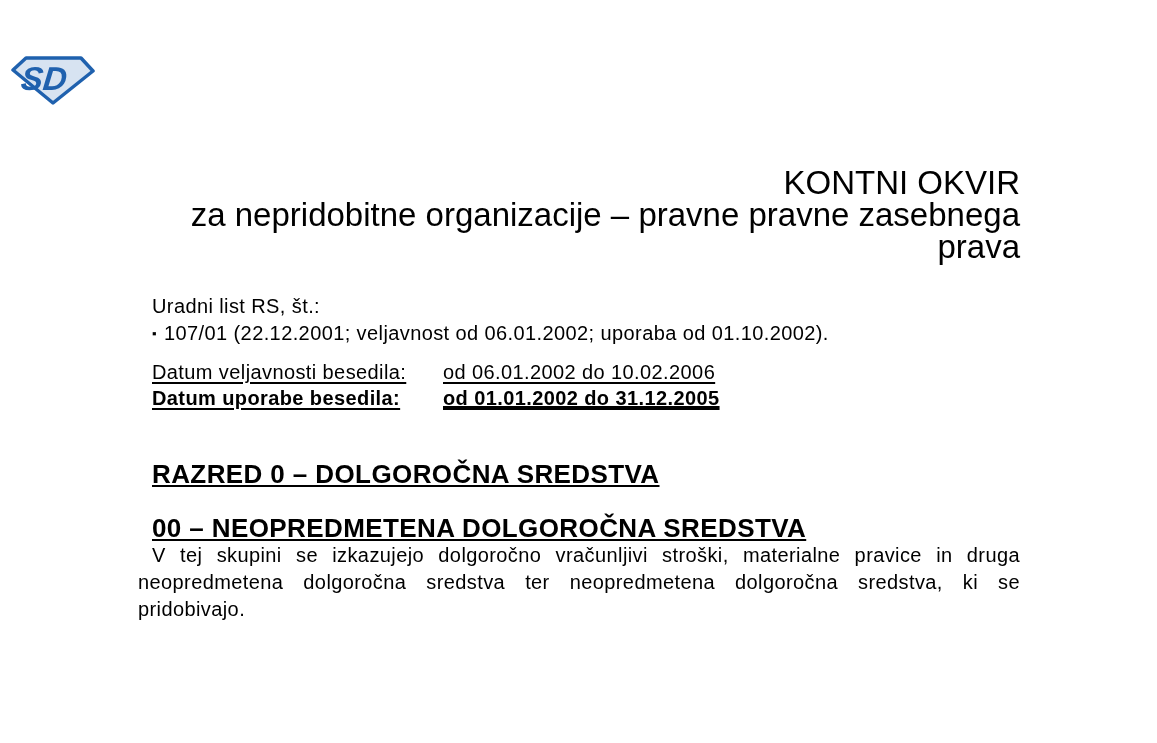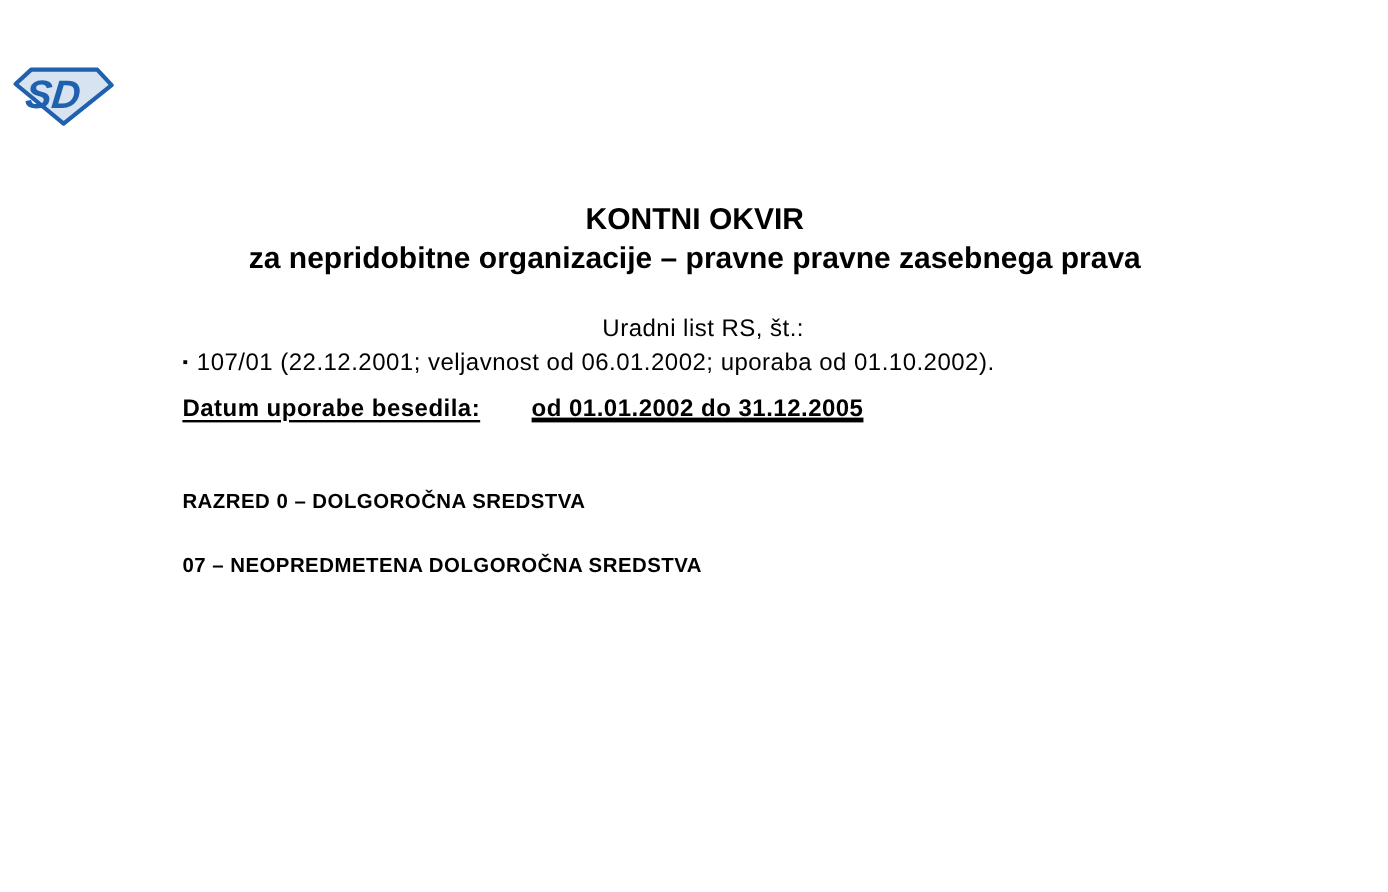--- a/index.html
+++ b/index.html
@@ -20,35 +20,34 @@
   }
 
   
   .content {
     padding: 0 137px 0 138px;
   }
 
   
   .title {
     margin: 167px 0 0 0;
-    font-size: 25px;
+    font-size: 33px;
     line-height: 32px;
-    font-weight: bold;
-    text-align: center;
+    font-weight: normal;
+    text-align: right;
   }
   .title-line { display: block; }
 
   .doc-text { font-size: 20px; letter-spacing: 0.4px; }
 
   
   .gazette-heading {
     margin: 30px 0 0 0;
     line-height: 27px;
     padding-left: 14px;
-    text-align: center;
   }
   .gazette-item {
     margin: 0;
     line-height: 27px;
     padding-left: 14px;
   }
   .bullet {
     font-size: 13px;
     margin-right: 7px;
     vertical-align: 2px;
@@ -60,26 +59,27 @@
   .validity-row.bold { font-weight: bold; text-decoration: underline; }
   .v-label-cell { display: inline-block; width: 291px; }
   .v-underline {
     text-decoration: underline;
     text-decoration-thickness: 2px;
     text-underline-offset: 3px;
   }
 
   
   .sec-heading {
-    font-size: 17px;
+    font-size: 26px;
     letter-spacing: 0.4px;
     font-weight: bold;
     margin: 0;
     line-height: 27px;
     text-indent: 14px;
+    text-decoration: underline;
   }
   .sec-heading--razred { margin-top: 50px; }
   .sec-heading--gap { margin-top: 27px; }
   .sec-heading--wrap {
     margin-top: 25px;
     white-space: pre-line;
     text-align: justify;
     text-align-last: justify;
   }
   .para {
@@ -107,25 +107,29 @@
   </h1>
 
   <section>
     <p class="gazette-heading doc-text">Uradni list RS, št.:</p>
     <p class="gazette-item doc-text">
       <span class="bullet">▪</span><span>107/01 (22.12.2001; veljavnost od 06.01.2002; uporaba od 01.10.2002).</span>
     </p>
   </section>
 
   <section class="validity doc-text">
+    <div class="validity-row">
+      <span class="v-label-cell"><span class="v-underline">Datum veljavnosti besedila:</span></span><span class="v-underline">od 06.01.2002 do 10.02.2006</span>
+    </div>
     <div class="validity-row bold">
       <span class="v-label-cell"><span class="v-underline">Datum uporabe besedila:</span></span><span class="v-underline">od 01.01.2002 do 31.12.2005</span>
     </div>
   </section>
 
   <section>
     <h2 class="sec-heading sec-heading--razred">RAZRED 0 – DOLGOROČNA SREDSTVA</h2>
 
-    <h2 class="sec-heading sec-heading--gap">07 – NEOPREDMETENA DOLGOROČNA SREDSTVA</h2>
+    <h2 class="sec-heading sec-heading--gap">00 – NEOPREDMETENA DOLGOROČNA SREDSTVA</h2>
+    <p class="para doc-text">V tej skupini se izkazujejo dolgoročno vračunljivi stroški, materialne pravice in druga neopredmetena dolgoročna sredstva ter neopredmetena dolgoročna sredstva, ki se pridobivajo.</p>
 
   </section>
 
 </main>
 
 </body></html>

